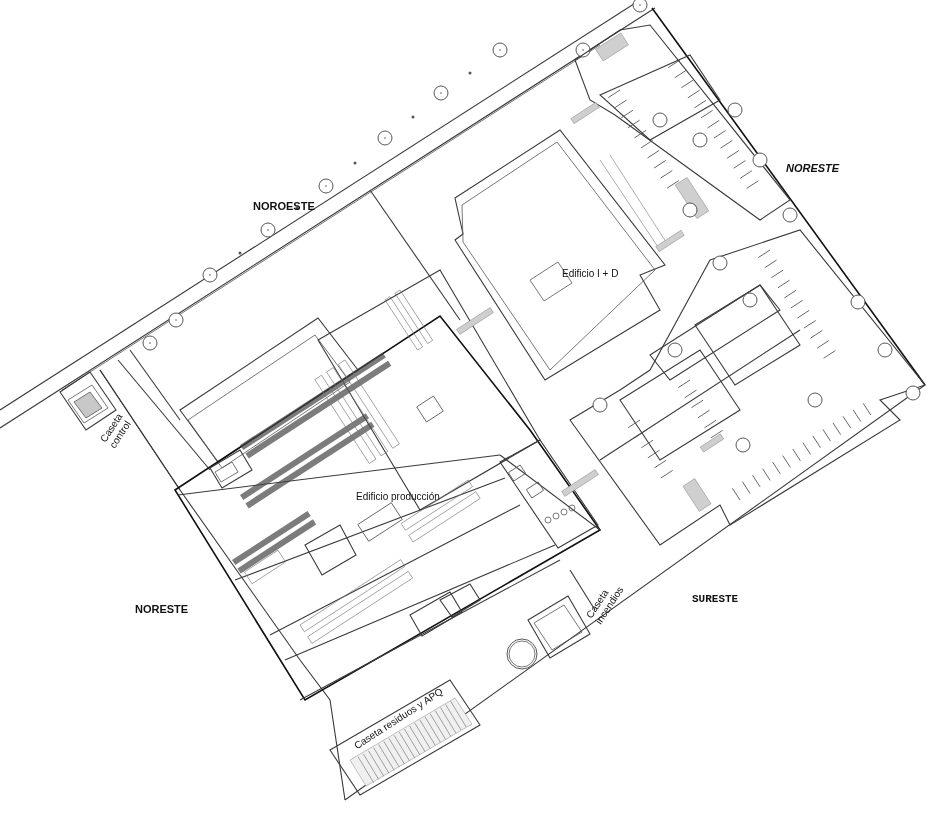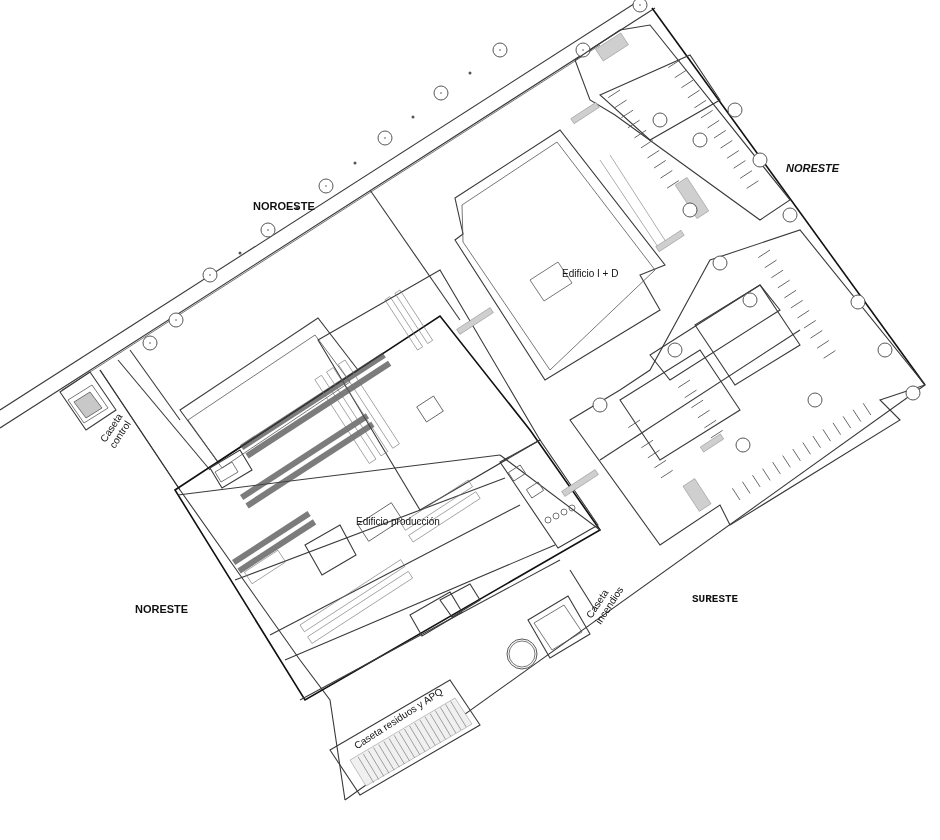--- a/index.html
+++ b/index.html
@@ -298,21 +298,21 @@
     <line class="ln" x1="300" y1="700" x2="560" y2="560"></line>
   </g>
 </svg>
 
 <div class="label cardinal" style="left:253px; top:156px;margin-top:44px;">NOROESTE</div>
 <div class="label cardinal" style="left:786px; top:162px;font-style:italic;">NORESTE</div>
 <div class="label cardinal" style="left:135px; top:603px;">NORESTE</div>
 <div class="label cardinal" style="left:692px; top:593px;font-family:Liberation Mono, monospace;">SURESTE</div>
 
 <div class="label bldg" style="left:537px; top:268px;padding-left:25px;">Edificio I + D</div>
-<div class="label bldg" style="left:356px; top:516px;">Edificio producción</div>
+<div class="label bldg" style="left:356px; top:491px;">Edificio producción</div>
 
 <div class="label bldg" style="left:98px; top:438px; transform: rotate(-57deg);">
   <div>Caseta</div>
   <div>control</div>
 </div>
 
 <div class="label bldg" style="left:584px; top:614px; transform: rotate(-57deg);">
   <div>Caseta</div>
   <div>incendios</div>
 </div>

